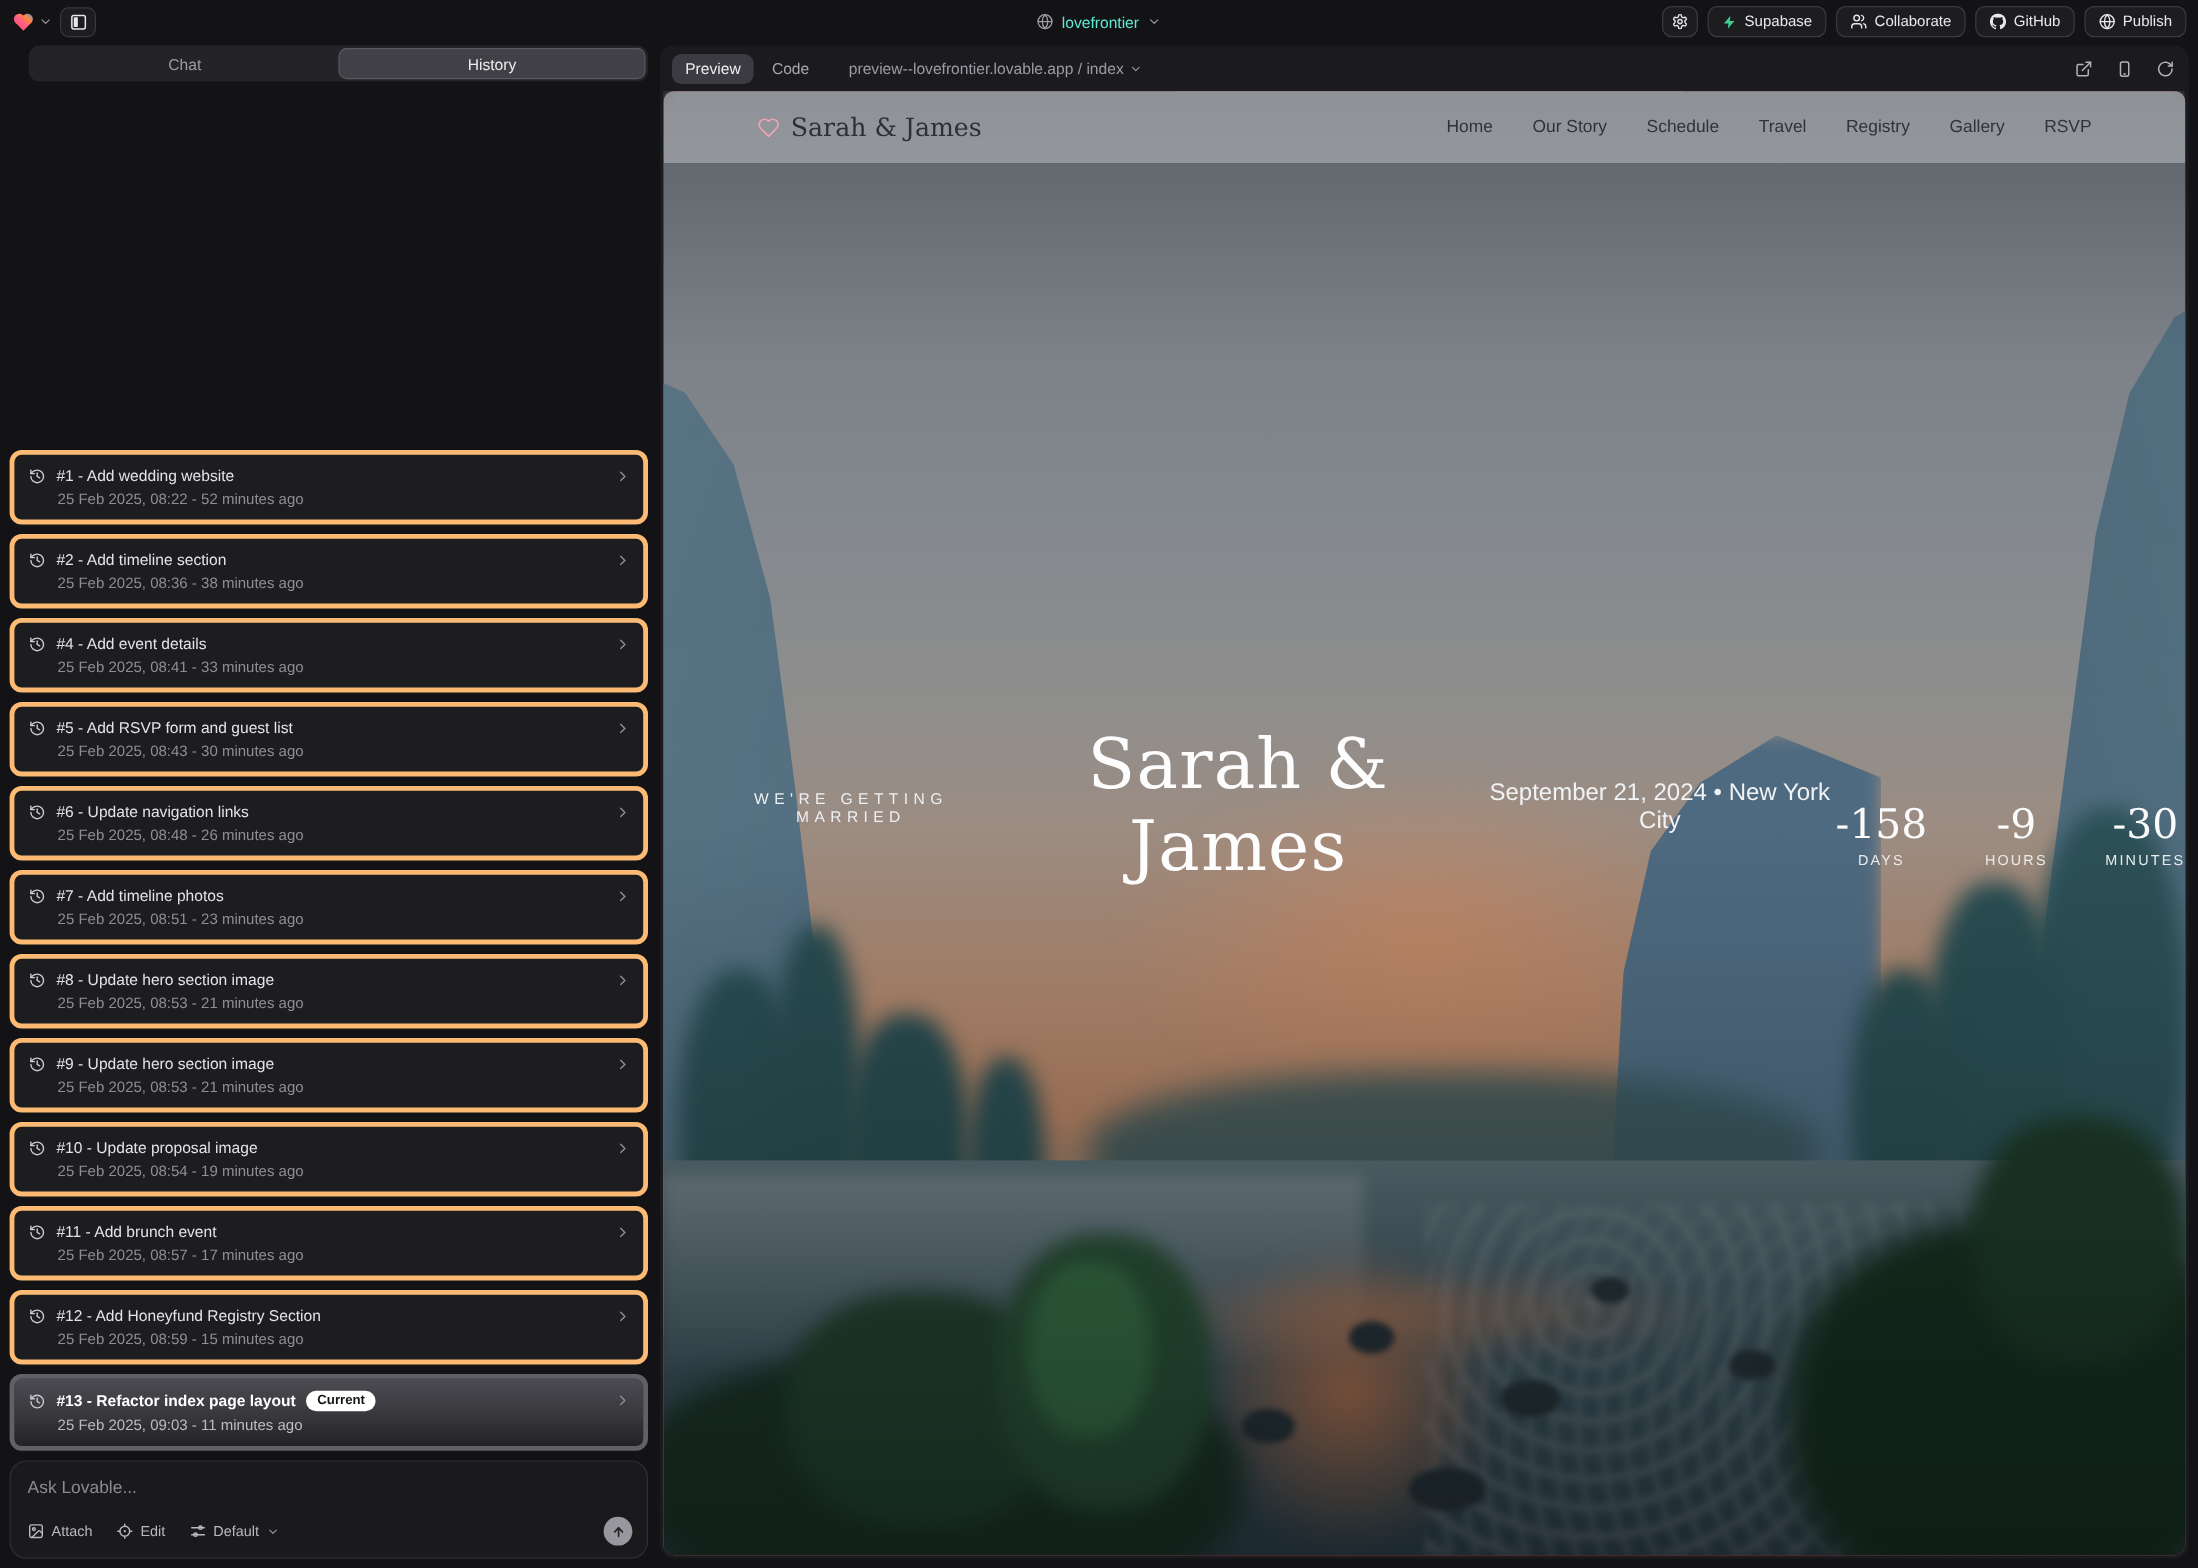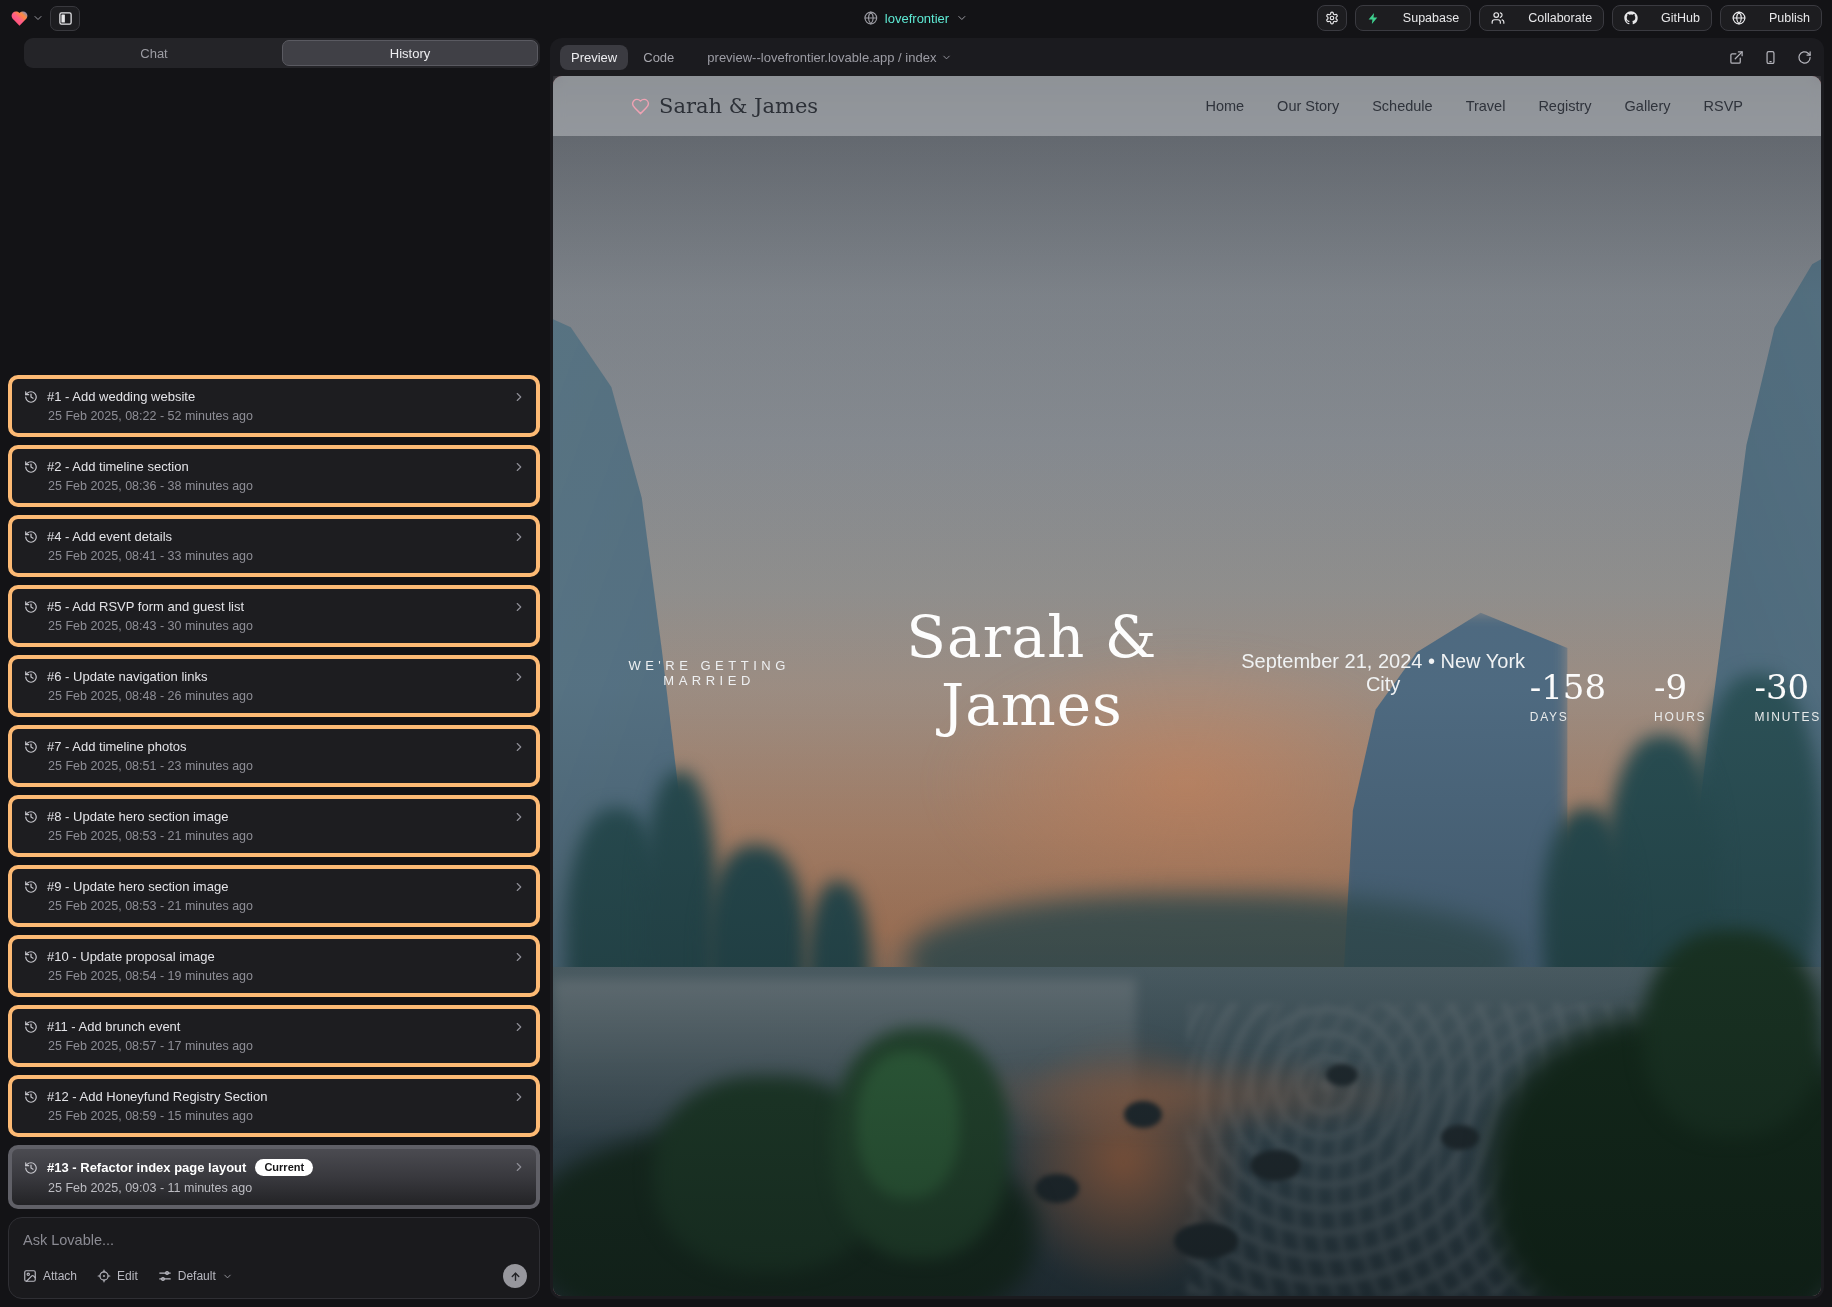--- a/index.html
+++ b/index.html
@@ -9,21 +9,21 @@
 
   svg.ic { display:inline-block; vertical-align:middle; flex:none; }
 
   
   .topbar { height:36px; flex:none; display:flex; align-items:center; padding:0 10px; position:relative; }
   .tb-left { display:flex; align-items:center; gap:6px; }
   .logo-btn { display:flex; align-items:center; gap:3px; cursor:pointer; }
   .tb-iconbtn { width:30px; height:25px; border:1px solid #39393e; border-radius:7px; background:#1d1d20; display:flex; align-items:center; justify-content:center; color:#e8e8ea; }
   .tb-center { position:absolute; left:50%; transform:translateX(-50%); display:flex; align-items:center; gap:7px; color:#5eead4; font-size:13px; }
   .tb-right { margin-left:auto; display:flex; align-items:center; gap:8px; }
-  .tb-btn { height:26px; display:flex; align-items:center; gap:23px; padding:0 11px; border:1px solid #3a3a40; border-radius:8px; background:#1d1d20; color:#e8e8ea; font-size:12.5px; }
+  .tb-btn { height:26px; display:flex; align-items:center; gap:6px; padding:0 11px; border:1px solid #3a3a40; border-radius:8px; background:#1d1d20; color:#e8e8ea; font-size:12.5px; }
   .tb-btn.square { padding:0 7px; }
   .muted { color:#9a9aa1; }
 
   
   .main { flex:1; display:flex; min-height:0; }
 
   
   .sidebar { width:548px; flex:none; display:flex; flex-direction:column; padding:2px 8px 8px 8px; }
   .tabs { flex:none; display:flex; background:#242428; border-radius:9px; padding:2px;margin-left:16px; }
   .tab { flex:1; height:26px; display:flex; align-items:center; justify-content:center; font-size:13px; color:#9c9ca3; border-radius:7px; border:1px solid transparent; }
@@ -79,21 +79,21 @@
   .slogo { display:flex; align-items:center; gap:9px; font-family:"DejaVu Serif",serif; font-size:21px; color:#2c3037; }
   .snav { display:flex; align-items:center; gap:33px; font-size:14.5px; color:#2f333b; }
   .snav span { cursor:pointer; }
 
   
   .hero { position:absolute; inset:0; z-index:5; display:flex; flex-direction:row; align-items:center; justify-content:center; text-align:center; color:#fff; padding-bottom:2%;padding-left:38px; }
   .eyebrow { font-size:13px; letter-spacing:4.5px; font-weight:500; color:#eef0f2; }
   .htitle2 { font-family:"DejaVu Serif",serif; font-size:58px; font-weight:400; margin:22px 0 26px; color:#fdfdfd; letter-spacing:1px; }
   .hdate { font-size:20px; color:#f0f2f3; }
   .count { display:flex; gap:48px; margin-top:44px; }
-  .citem { display:flex; flex-direction:column; align-items:flex-start; }
+  .citem { display:flex; flex-direction:column; align-items:center; }
   .cval { font-family:"DejaVu Serif",serif; font-size:34px; color:#fbfbfb; }
   .clab { font-size:12px; letter-spacing:1.8px; margin-top:3px; color:#e9ebeb; }
 </style>
 </head>
 <body>
 
 <svg width="0" height="0" style="position:absolute">
   <defs>
     <linearGradient id="lovgrad" x1="0" y1="1" x2="1" y2="0">
       <stop offset="0" stop-color="#ff4a5e"></stop>

